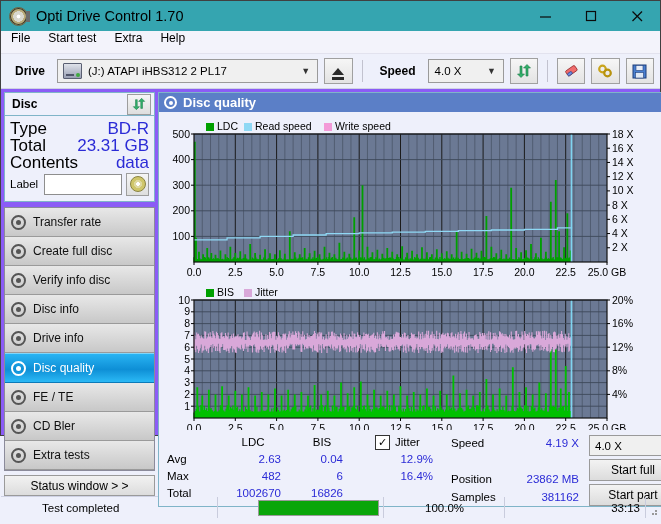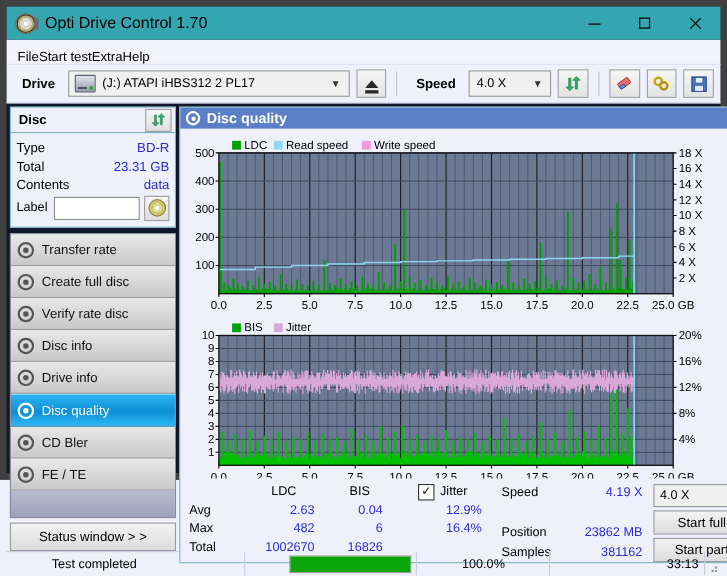--- a/index.html
+++ b/index.html
@@ -3,35 +3,35 @@
 <meta charset="utf-8">
 <style>
   html,body{margin:0;padding:0;}
   body{
     width:661px;height:524px;overflow:hidden;
     font-family:"Liberation Sans", sans-serif;
     font-size:11px;
     background:#eef0fb;
     -webkit-font-smoothing:none;
   }
-  .app{position:relative;width:661px;height:436px;background:#0f172a;box-sizing:border-box;
-       border:6px solid #404040;}
+  .app{position:relative;width:661px;height:436px;background:#8b5cf6;box-sizing:border-box;
+       border:1px solid #404040;}
   
   .titlebar{height:30px;background:#35a5b0;display:flex;align-items:center;position:relative;}
   .titleicon{width:17px;height:17px;margin-left:8px;border-radius:50%;
       background:radial-gradient(circle at 50% 50%,#fff 0 16%,#d8d8cf 17% 44%,#b9ab7a 45% 100%);
       border:1px solid #6c6344;box-shadow:0 0 0 1px #3a3728 inset;position:relative;}
   .titleicon:after{content:"";position:absolute;right:-3px;top:3px;width:4px;height:11px;background:#6b6b6b;}
   .titletext{margin-left:8px;font-size:14.5px;color:#000;font-family:"Liberation Sans",sans-serif;}
   .wbtns{position:absolute;right:0;top:0;height:30px;display:flex;}
   .wbtn{width:46px;height:30px;display:flex;align-items:center;justify-content:center;
         color:#0b0b0b;font-size:13px;}
   .wbtn svg{display:block;}
   
-  .menubar{height:22px;background:#f3f3fb;display:flex;align-items:flex-end;padding-left:10px;
+  .menubar{height:22px;background:#f3f3fb;display:flex;align-items:flex-start;padding-left:10px;gap:18px;
            border-bottom:1px solid #e2e2ee;}
   .menubar div{font-size:12px;color:#000;}
   
   .toolbar{height:34px;background:#eef0fb;display:flex;align-items:center;padding:0 6px;gap:6px;
            border-bottom:1px solid #cfd2e4;}
   .tb-label{font-size:12px;font-weight:bold;color:#000;margin:0 6px 0 8px;}
   .combo{height:22px;background:#f0f0f0;border:1px solid #9a9a9a;display:flex;align-items:center;
          font-size:11.5px;color:#000;padding:0 2px;position:relative;}
   .combo .chev{margin-left:auto;margin-right:5px;color:#333;font-size:9px;}
   .drive-combo{width:262px;justify-content:flex-end;}
@@ -51,21 +51,21 @@
   
   .main{display:flex;height:407px;}
   .sidebar{width:157px;box-sizing:border-box;padding:3px 3px 0 3px;display:flex;flex-direction:column;}
   .disc-panel{border:1px solid #7fb4c8;background:#eef0fb;}
   .disc-head{display:flex;align-items:center;height:22px;background:#eef0fb;border-bottom:1px solid #7fb4c8;
              padding:0 3px;}
   .disc-head b{font-size:12px;margin-left:4px;}
   .refresh-btn{margin-left:auto;width:22px;height:19px;background:linear-gradient(#f6f6f6,#dedede);
        border:1px solid #9d9d9d;display:flex;align-items:center;justify-content:center;}
   .disc-rows{padding:4px 5px 5px 5px;}
-  .drow{display:flex;align-items:center;height:17px;font-size:12px;}
+  .drow{display:flex;align-items:center;height:17px;font-size:17px;}
   .drow .k{color:#000;}
   .drow .v{margin-left:auto;color:#2b2bd6;}
   .label-row{display:flex;align-items:center;height:24px;margin-top:1px;}
   .label-row .k{color:#000;font-size:11.5px;}
   .label-input{margin-left:6px;width:72px;height:17px;background:#fff;border:1px solid #8e8e8e;}
   .cd-btn{margin-left:4px;width:22px;height:21px;background:linear-gradient(#f6f6f6,#dedede);
       border:1px solid #9d9d9d;display:flex;align-items:center;justify-content:center;}
   .cd-glyph{width:14px;height:14px;border-radius:50%;
       background:radial-gradient(circle at 50% 50%,#fff 0 18%,#ded8a0 19% 42%,#cfc66a 43% 100%);
       border:1px solid #8a8340;}
@@ -245,41 +245,45 @@
         <div class="navitem">
           <span class="nav-ico"></span>
           <span>Transfer rate</span>
         </div>
         <div class="navitem">
           <span class="nav-ico"></span>
           <span>Create full disc</span>
         </div>
         <div class="navitem">
           <span class="nav-ico"></span>
-          <span>Verify rate disc</span>
+          <span>Verify info disc</span>
         </div>
         <div class="navitem">
           <span class="nav-ico"></span>
           <span>Disc info</span>
         </div>
         <div class="navitem">
           <span class="nav-ico"></span>
           <span>Drive info</span>
         </div>
         <div class="navitem active">
           <span class="nav-ico"></span>
           <span>Disc quality</span>
         </div>
         <div class="navitem">
           <span class="nav-ico"></span>
+          <span>FE / TE</span>
+        </div>
+        <div class="navitem">
+          <span class="nav-ico"></span>
           <span>CD Bler</span>
         </div>
         <div class="navitem">
           <span class="nav-ico"></span>
-          <span>FE / TE</span>
+          <span>Extra tests</span>
         </div>
         <div class="nav-filler"></div>
       </div>
 
       <div class="statuswin">Status window &gt; &gt;</div>
     </div>
 
     <div class="content">
       <div class="qpanel">
         <div class="qhead">

